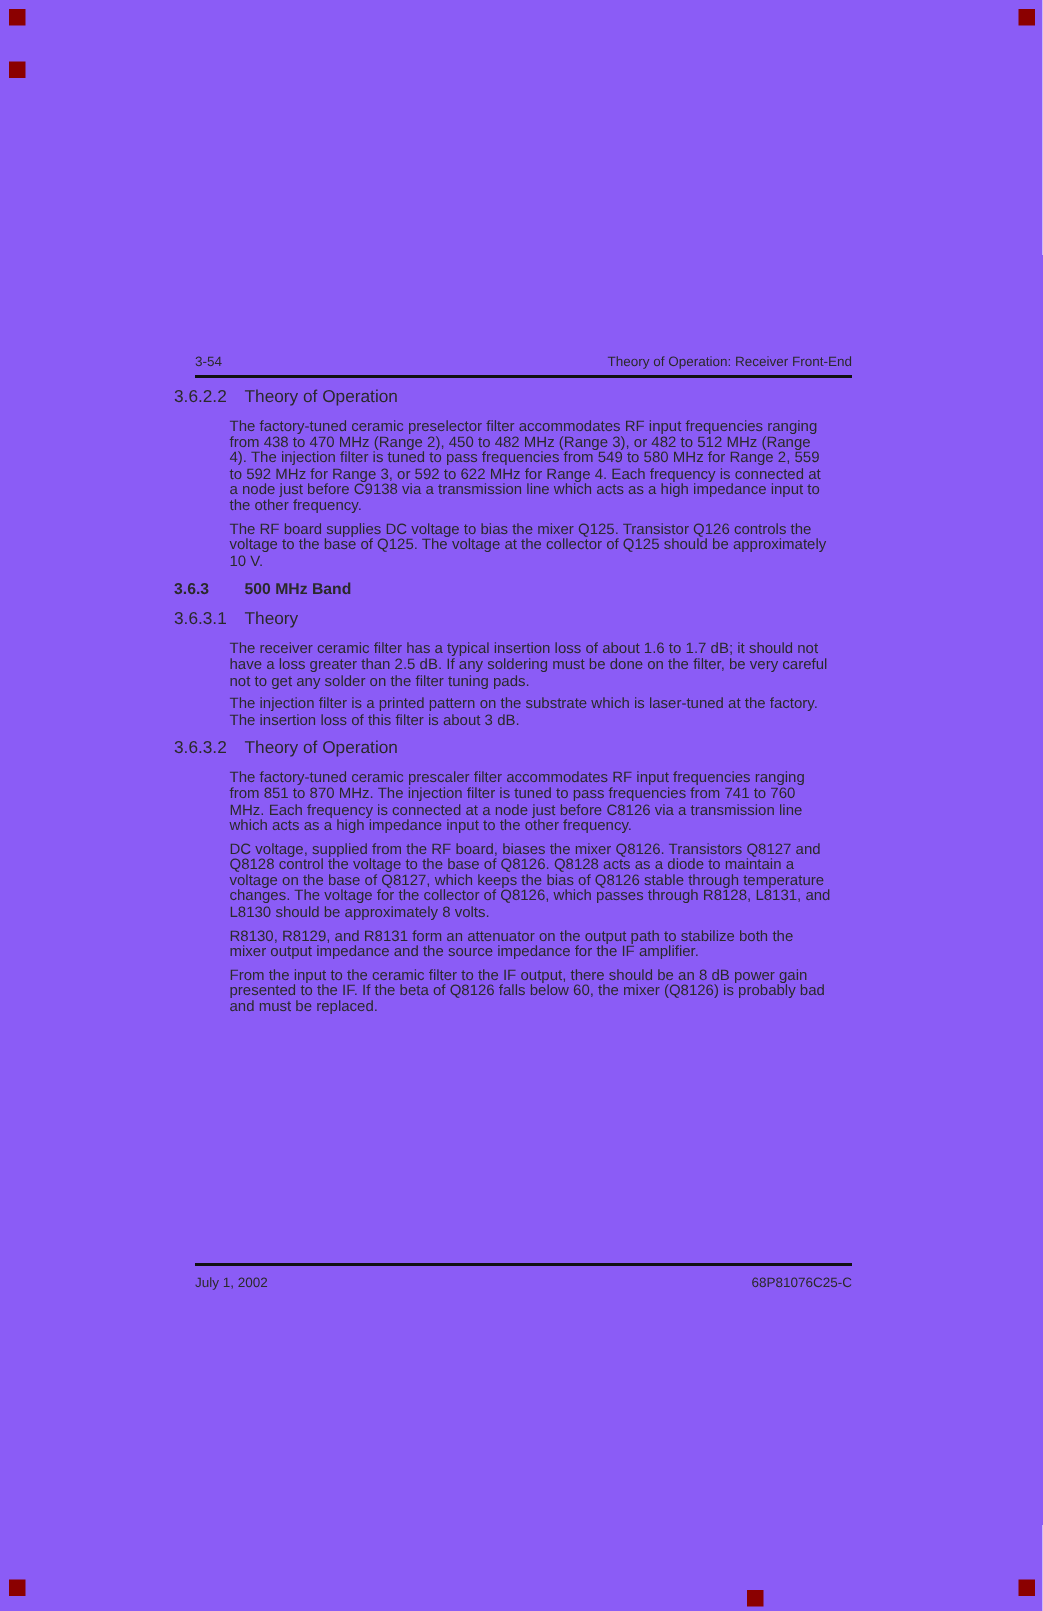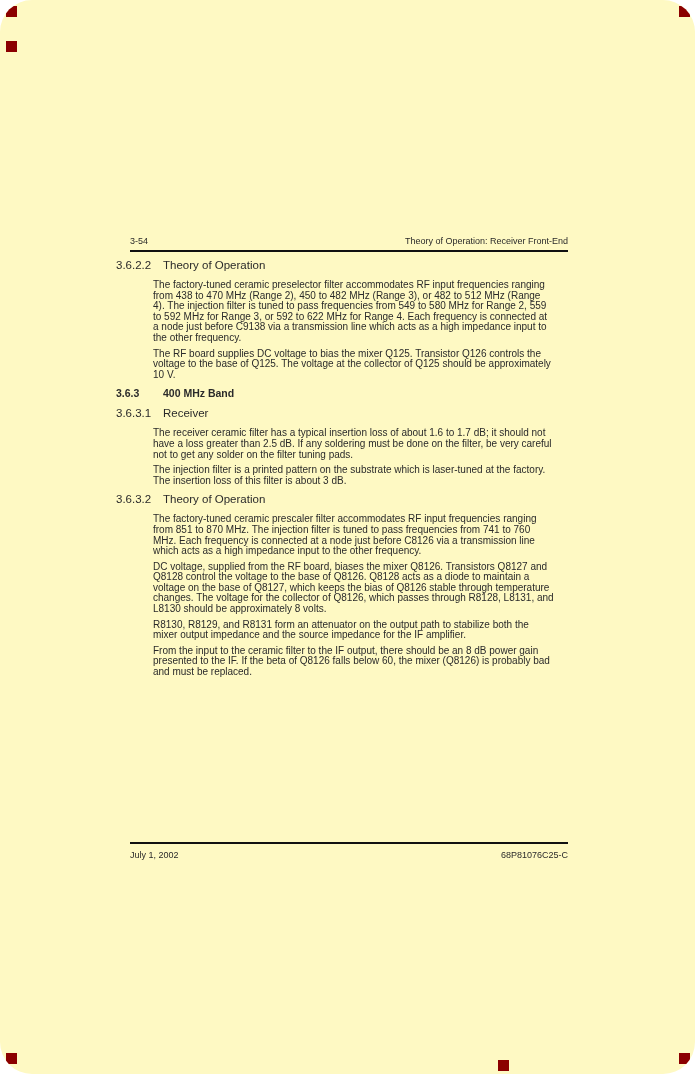--- a/index.html
+++ b/index.html
@@ -4,25 +4,24 @@
 <style>
   html, body {
     margin: 0;
     padding: 0;
     background: #ffffff;
   }
   .page {
     position: relative;
     width: 695px;
     height: 1074px;
-    background: #fef9c3;
+    background: #8b5cf6;
     overflow: hidden;
     font-family: "Liberation Sans", "DejaVu Sans", sans-serif;
     color: #222222;
-    border-radius: 32px;
   }
   
   .reg-mark {
     position: absolute;
     width: 11px;
     height: 11px;
     background: var(--mark-color, #8b0000);
   }
   .reg-mark.tl { left: 6px;   top: 6px; }
   .reg-mark.tr { left: 679px; top: 6px; }
@@ -124,22 +123,22 @@
       <span>3-54</span>
       <span class="hdr-title"><span class="b">Theory of Operation:</span><span> Receiver Front-End</span></span>
     </div>
     <div class="hdr-rule"></div>
   </div>
 
   <div class="doc-body">
       <div class="heading subsection"><span class="sec-num">3.6.2.2</span><span>Theory of Operation</span></div>
       <p class="body-para">The factory-tuned ceramic preselector filter accommodates RF input frequencies ranging from 438 to 470 MHz (Range 2), 450 to 482 MHz (Range 3), or 482 to 512 MHz (Range 4). The injection filter is tuned to pass frequencies from 549 to 580 MHz for Range 2, 559 to 592 MHz for Range 3, or 592 to 622 MHz for Range 4. Each frequency is connected at a node just before C9138 via a transmission line which acts as a high impedance input to the other frequency.</p>
       <p class="body-para">The RF board supplies DC voltage to bias the mixer Q125. Transistor Q126 controls the voltage to the base of Q125. The voltage at the collector of Q125 should be approximately 10 V.</p>
-      <div class="heading section"><span class="sec-num">3.6.3</span><span>400 MHz Band</span></div>
-      <div class="heading subsection"><span class="sec-num">3.6.3.1</span><span>Receiver</span></div>
+      <div class="heading section"><span class="sec-num">3.6.3</span><span>500 MHz Band</span></div>
+      <div class="heading subsection"><span class="sec-num">3.6.3.1</span><span>Theory</span></div>
       <p class="body-para">The receiver ceramic filter has a typical insertion loss of about 1.6 to 1.7 dB; it should not have a loss greater than 2.5 dB. If any soldering must be done on the filter, be very careful not to get any solder on the filter tuning pads.</p>
       <p class="body-para">The injection filter is a printed pattern on the substrate which is laser-tuned at the factory. The insertion loss of this filter is about 3 dB.</p>
       <div class="heading subsection"><span class="sec-num">3.6.3.2</span><span>Theory of Operation</span></div>
       <p class="body-para">The factory-tuned ceramic prescaler filter accommodates RF input frequencies ranging from 851 to 870 MHz. The injection filter is tuned to pass frequencies from 741 to 760 MHz. Each frequency is connected at a node just before C8126 via a transmission line which acts as a high impedance input to the other frequency.</p>
       <p class="body-para">DC voltage, supplied from the RF board, biases the mixer Q8126. Transistors Q8127 and Q8128 control the voltage to the base of Q8126. Q8128 acts as a diode to maintain a voltage on the base of Q8127, which keeps the bias of Q8126 stable through temperature changes. The voltage for the collector of Q8126, which passes through R8128, L8131, and L8130 should be approximately 8 volts.</p>
       <p class="body-para">R8130, R8129, and R8131 form an attenuator on the output path to stabilize both the mixer output impedance and the source impedance for the IF amplifier.</p>
       <p class="body-para">From the input to the ceramic filter to the IF output, there should be an 8 dB power gain presented to the IF. If the beta of Q8126 falls below 60, the mixer (Q8126) is probably bad and must be replaced.</p>
     </div>
 
   <div class="page-footer">

